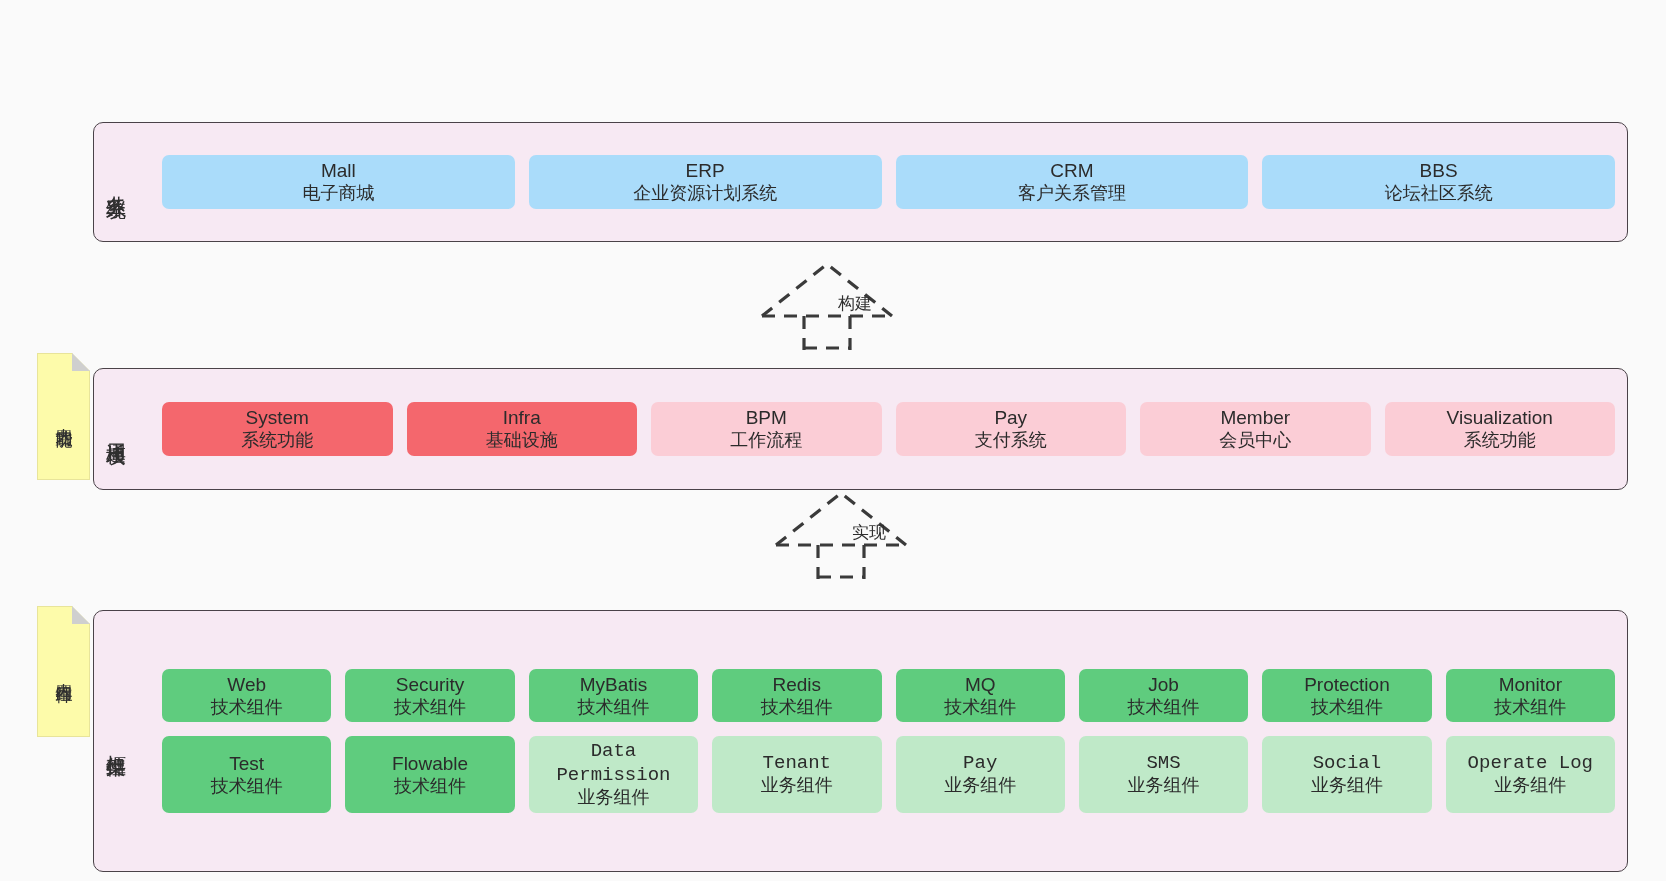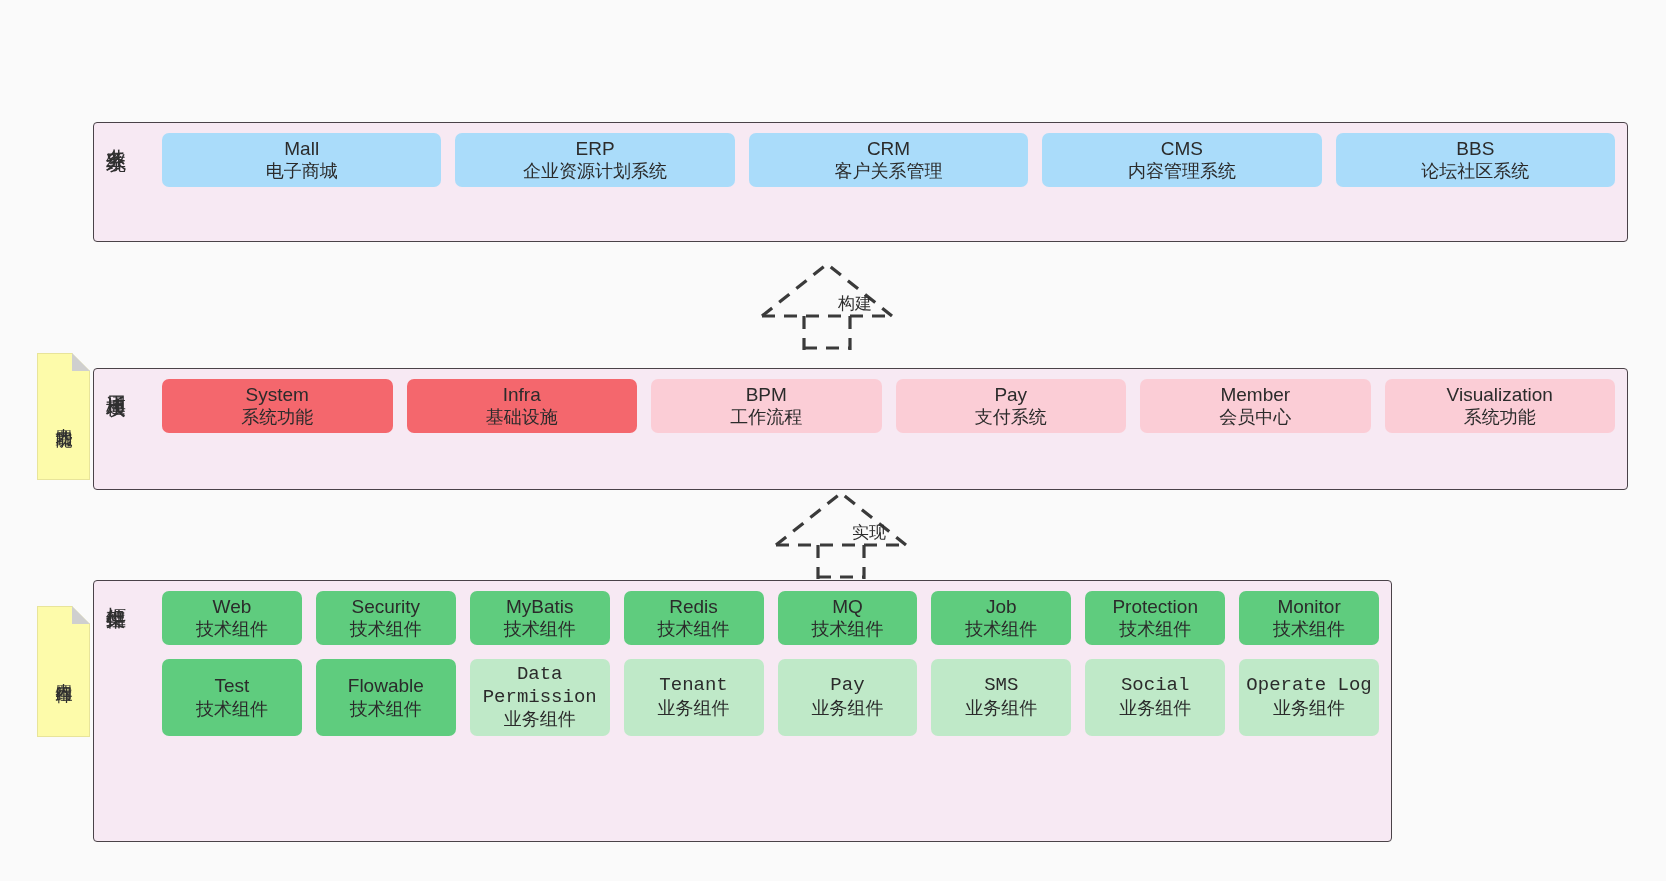--- a/index.html
+++ b/index.html
@@ -24,23 +24,23 @@
     width: 1666px;
     height: 881px;
   }
 
   
   .layer {
     position: absolute;
     box-sizing: border-box;
     background: #f7e9f3;
     border: 1.6px solid #4a4248;
-    border-radius: 4px;
-    display: flex;
-    align-items: flex-start;
+    border-radius: 10px;
+    display: flex;
+    align-items: center;
     padding: 10px 12px 10px 0;
     gap: 24px;
   }
 
   
   .layer-title {
     flex: 0 0 auto;
     width: 44px;
     display: flex;
     align-items: center;
@@ -98,21 +98,21 @@
   
   .c-blue        { background: #aadcfa; }
   .c-red         { background: #f4676d; }
   .c-pink        { background: #fbcdd6; }
   .c-green       { background: #5fcc7e; }
   .c-green-light { background: #bfe9c8; font-family: Liberation Mono, monospace; }
 
   
   #layer-business { left: 93px;  top: 122px; width: 1535px; height: 120px; }
   #layer-common   { left: 93px;  top: 368px; width: 1535px; height: 122px; }
-  #layer-framework{ left: 93px;  top: 580px; width: 1299px; height: 262px; }
+  #layer-framework{ left: 93px;  top: 610px; width: 1535px; height: 262px; }
 
   
   .note {
     position: absolute;
     width: 53px;
     background: #fdfbaa;
     border: 1px solid #e8e49a;
     box-sizing: border-box;
     display: flex;
     align-items: center;
@@ -164,24 +164,20 @@
           <span class="t1">Mall</span>
           <span class="t2">电子商城</span>
         </div>
         <div class="card c-blue">
           <span class="t1">ERP</span>
           <span class="t2">企业资源计划系统</span>
         </div>
         <div class="card c-blue">
           <span class="t1">CRM</span>
           <span class="t2">客户关系管理</span>
-        </div>
-        <div class="card c-blue">
-          <span class="t1">CMS</span>
-          <span class="t2">内容管理系统</span>
         </div>
         <div class="card c-blue">
           <span class="t1">BBS</span>
           <span class="t2">论坛社区系统</span>
         </div>
       </div>
     </div>
   </div>
 
   <div class="arrow-wrap" id="arrow-build">

